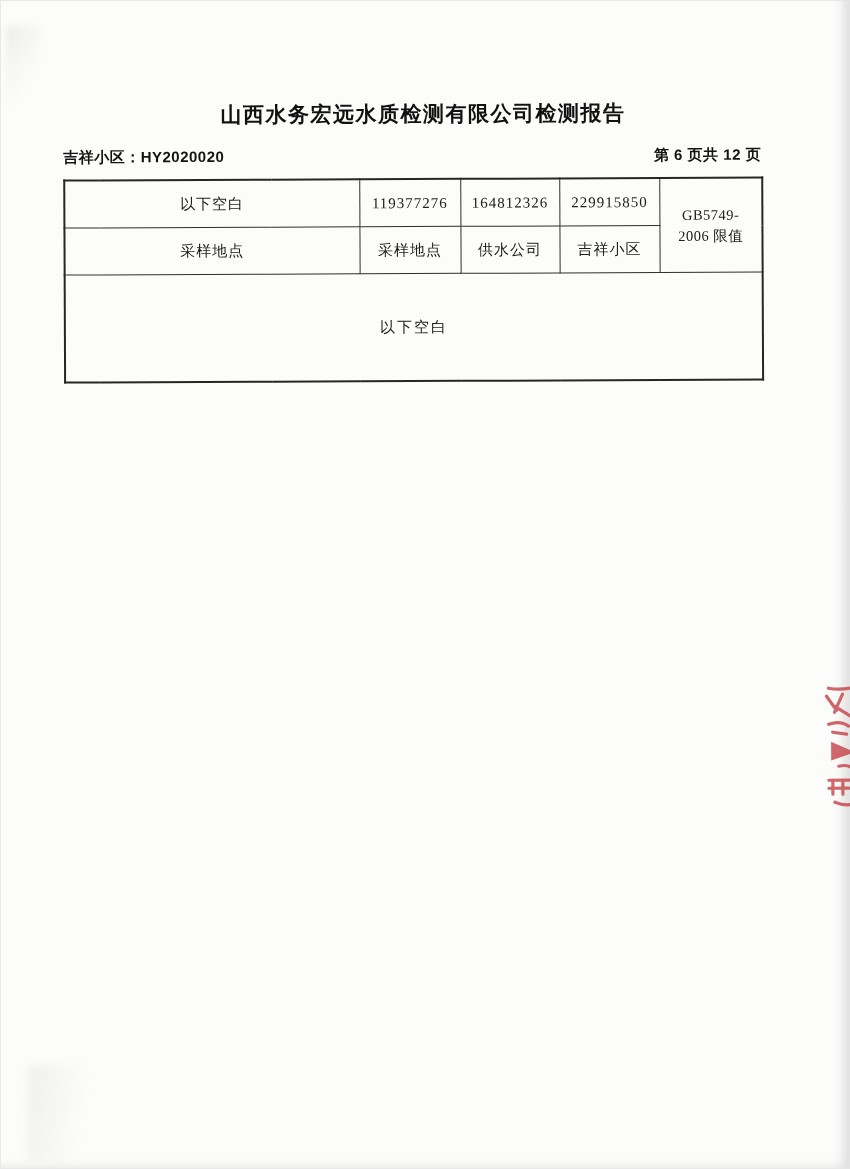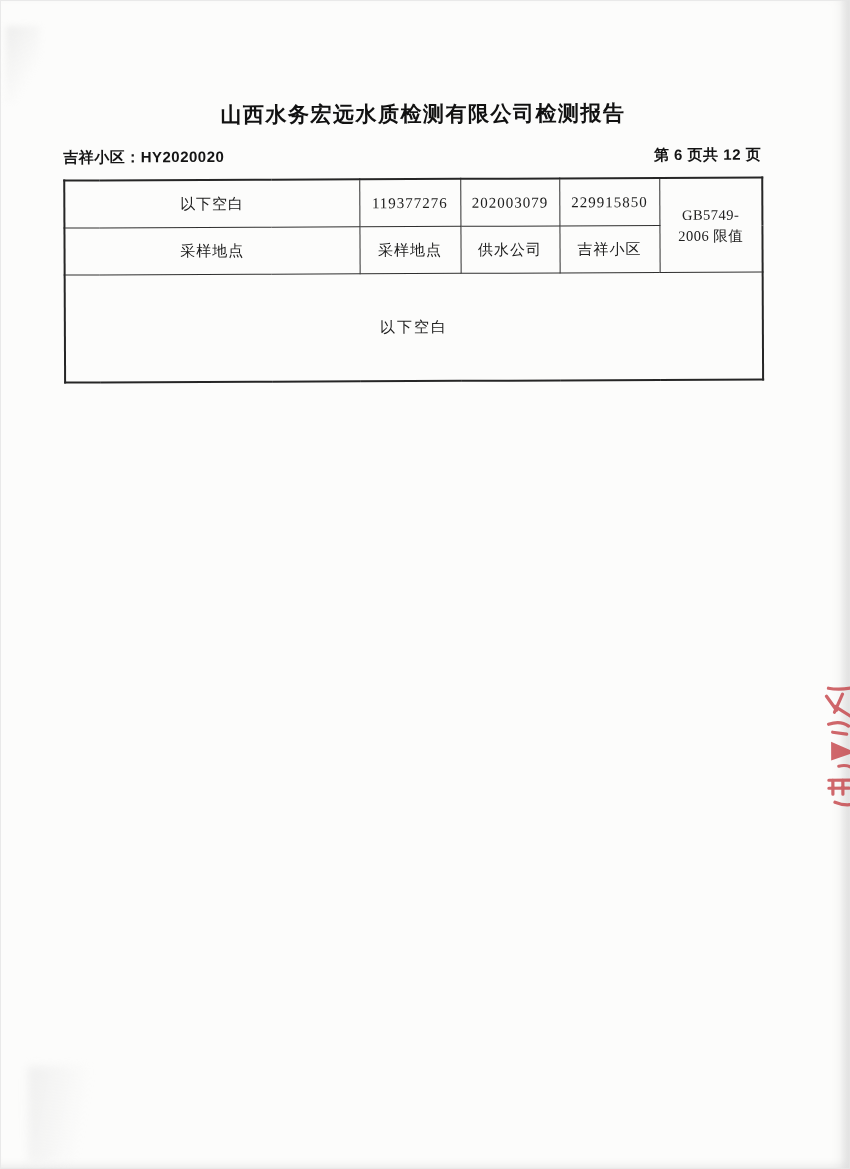--- a/index.html
+++ b/index.html
@@ -72,21 +72,21 @@
           <col style="width:88px">
         <col style="width:101px">
           <col style="width:99px">
           <col style="width:100px">
         <col style="width:103px">
       </colgroup>
       <thead>
         <tr>
           <td colspan="3">以下空白</td>
           <td>119377276</td>
-          <td>202003079</td>
+          <td>164812326</td>
           <td>229915850</td>
           <td rowspan="2" class="std-cell">
             <span class="l1">GB5749-</span>
             <span class="l2">2006 限值</span>
           </td>
         </tr>
         <tr>
           <td colspan="3">采样地点</td>
           <td>采样地点</td>
           <td>供水公司</td>

